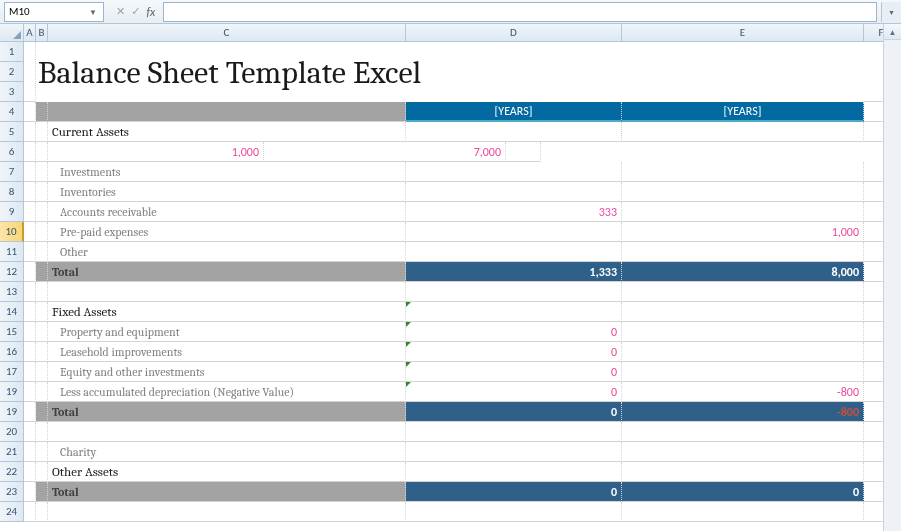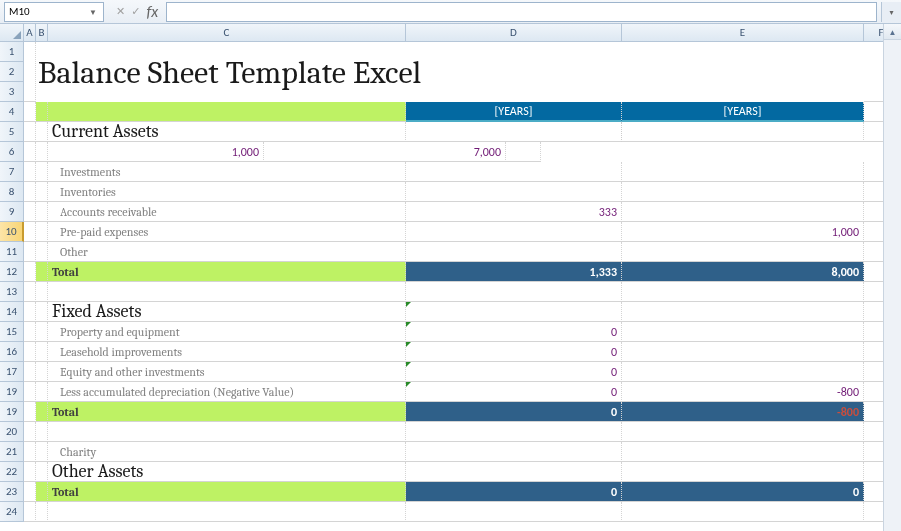--- a/index.html
+++ b/index.html
@@ -4,21 +4,21 @@
 <style>
 * { box-sizing: border-box; margin: 0; padding: 0; }
 body { font-family: Calibri, Arial, sans-serif; font-size: 12px; background: #fff; overflow: hidden; }
 
 
 .formula-bar { display: flex; align-items: center; height: 24px; background: linear-gradient(#f5f8fb, #e8eef5); border-bottom: 1px solid #b5c6d8; }
 .name-box { width: 100px; height: 20px; margin: 2px 4px; background: #fff; border: 1px solid #9db4cc; display: flex; align-items: center; padding: 0 4px; font-size: 11px; }
 .name-box-dd { width: 12px; text-align: center; color: #666; font-size: 8px; }
 .fx-icons { display: flex; align-items: center; gap: 6px; padding: 0 8px; color: #a0a0a0; }
 .fx-icon { font-size: 11px; }
-.fx-label { font-style: italic; font-size: 16px; color: #666; }
+.fx-label { font-style: italic; font-size: 12px; color: #666; }
 .formula-input { flex: 1; height: 20px; margin: 2px 4px 2px 0; background: #fff; border: 1px solid #9db4cc; padding: 0 4px; font-size: 11px; }
 .fb-fill { width: 20px; height: 20px; background: #e8eef5; border-left: 1px solid #b5c6d8; display: flex; align-items: center; justify-content: center; font-size: 8px; color: #666;}
 
 
 .grid-wrap { display: flex; }
 .corner { width: 24px; height: 18px; background: linear-gradient(#f0f5fa, #dde8f2); border-right: 1px solid #b5c6d8; border-bottom: 1px solid #b5c6d8; position: relative; }
 .corner::after { content: ""; position: absolute; right: 2px; bottom: 2px; border-style: solid; border-width: 0 0 8px 8px; border-color: transparent transparent #8aa3bc transparent; }
 .col-headers { display: flex; height: 18px; }
 .col-h { background: linear-gradient(#f0f5fa, #dde8f2); border-right: 1px solid #b5c6d8; border-bottom: 1px solid #b5c6d8; text-align: center; font-size: 11px; color: #3a5270; line-height: 18px; }
 .row-headers { width: 24px; }
@@ -31,24 +31,24 @@
 
 
 .cA { width: 12px; }
 .cB { width: 12px; }
 .cC { width: 358px; }
 .cD { width: 216px; }
 .cE { width: 242px; }
 .cF { width: 35px; }
 .title-cell { font-size: 32px; font-family: Cambria, Georgia, serif; color: #1a1a1a; padding-left: 2px; }
 .year-header { background: #0369a1; color: #fff; text-align: center; justify-content: center; font-size: 12px; border-bottom: 2px solid #4bacc6; }
-.section-bar { background: #bef264; }
-.section-header { font-family: Cambria, Georgia, serif; font-size: 18px; color: #1a1a1a; }
+.section-bar { background: #a3a3a3; }
+.section-header { font-family: Cambria, Georgia, serif; font-size: 13px; color: #1a1a1a; }
 .item-label { color: #808080; padding-left: 12px; font-family: Cambria, Georgia, serif;}
-.num { justify-content: flex-end; color: #701a75; }
+.num { justify-content: flex-end; color: #ec4899; }
 .total-label { font-family: Cambria, Georgia, serif; font-weight: bold; color: #404040; padding-left: 4px; }
 .total-num { background: #2f6089; color: #fff; justify-content: flex-end; font-weight: bold; }
 .total-num.neg { color: #c84e3e; }
 .dotted-r { border-right: 1px dotted #ccc; }
 .green-tick { position: relative; }
 .green-tick::before { content: ""; position: absolute; top: 0; left: 0; border-style: solid; border-width: 5px 5px 0 0; border-color: #2a8c2a transparent transparent transparent; }
 
 
 .vscroll { position: absolute; right: 0; top: 24px; width: 18px; bottom: 0; background: #eef2f7; border-left: 1px solid #c9d4e0; }
 .vscroll .arrow { height: 16px; text-align: center; font-size: 8px; color: #5a7290; line-height: 16px; background: linear-gradient(#f5f8fb, #e0e8f0); border-bottom: 1px solid #c9d4e0;}

